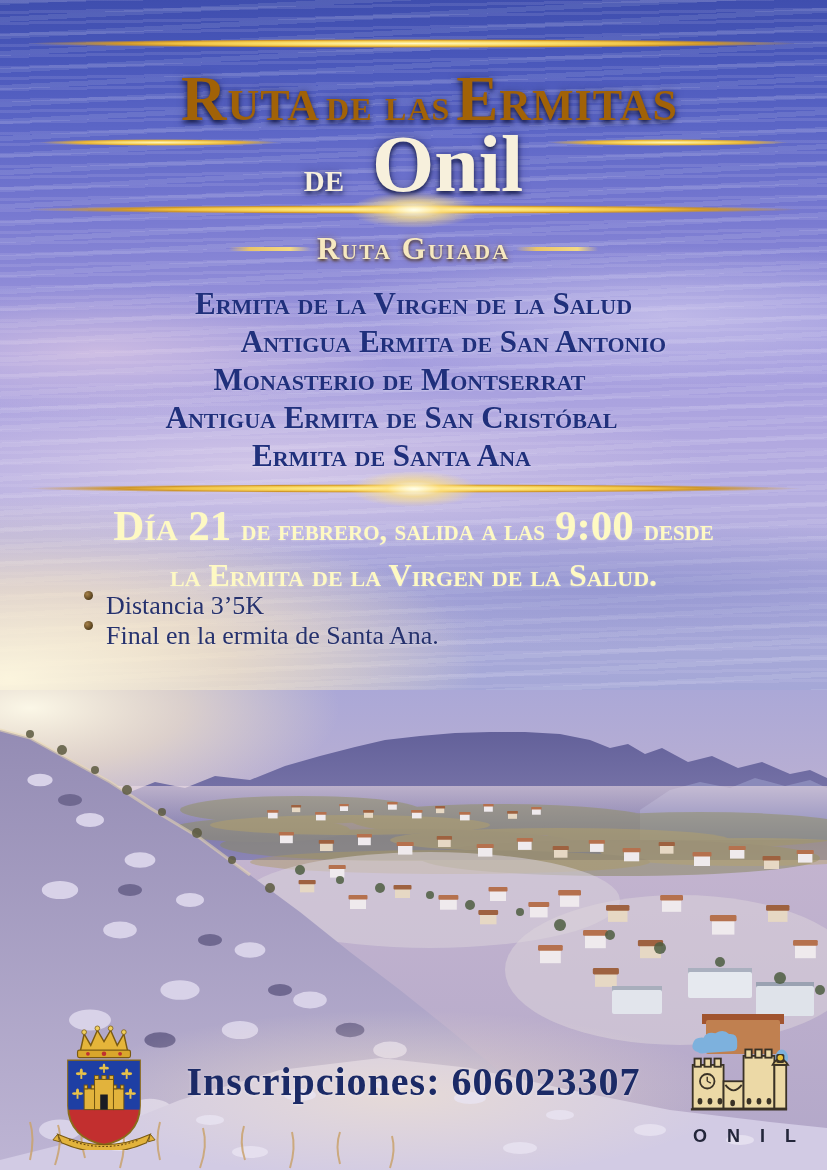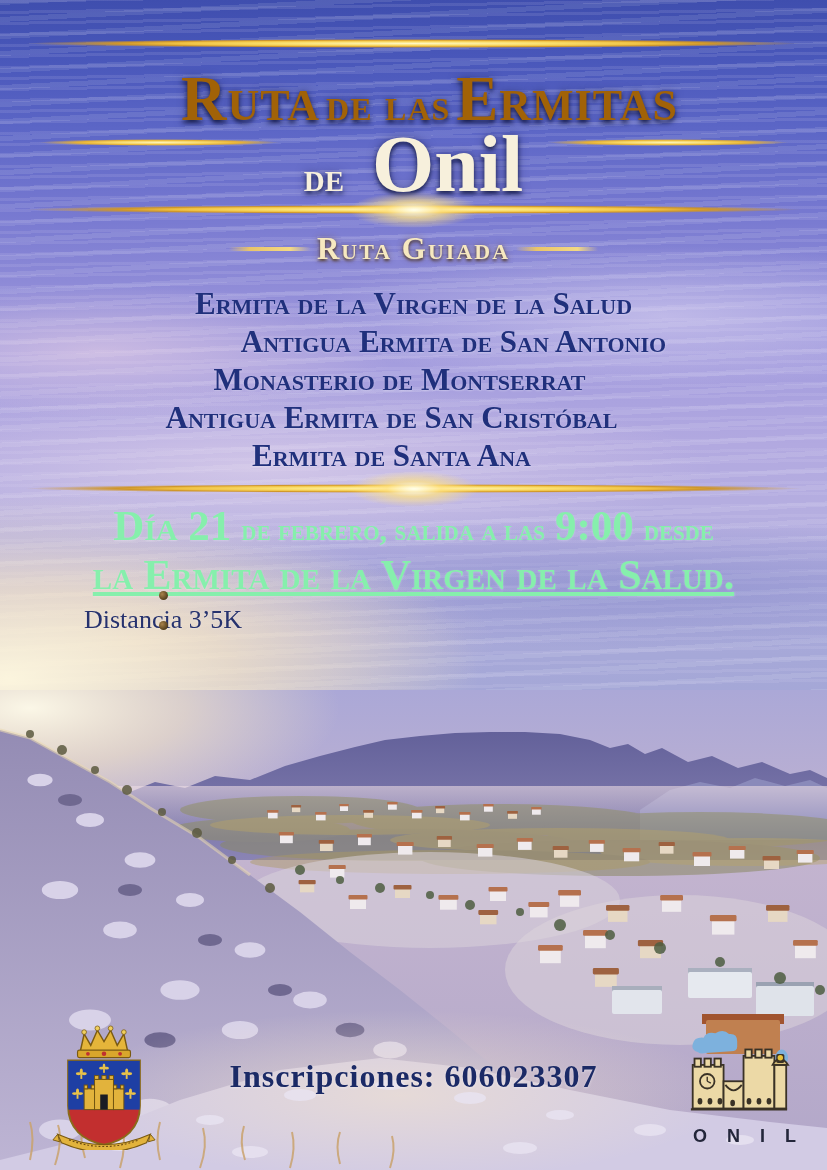--- a/index.html
+++ b/index.html
@@ -59,39 +59,39 @@
   
   .ermitas{position:absolute;top:285px;left:0;width:100%;text-align:center;
     color:#20307c;font-weight:bold;font-variant:small-caps;font-size:31px;line-height:38px;
     text-shadow:0 1px 2px rgba(255,255,255,.28);}
   .erm{display:block;}
   .e2{transform:translateX(40px);}
   .e3{transform:translateX(-14px);}
   .e4{transform:translateX(-22px);}
   .e5{transform:translateX(-22px);}
   
-  .schedule{position:absolute;top:503px;left:0;width:100%;text-align:center;color:#86efac;font-weight:bold;
+  .schedule{position:absolute;top:503px;left:0;width:100%;text-align:center;color:#fef9c3;font-weight:bold;
     font-variant:small-caps;text-shadow:0 1px 2px rgba(255,255,255,.25);}
   .sch1{line-height:46px;}
   .sb{font-size:43px;margin:0 5px;}
   .ss{font-size:30px;margin:0 5px;}
-  .sch2{font-size:42px;line-height:34px;text-decoration:underline;}
+  .sch2{font-size:32px;line-height:34px;}
   
   .details{position:absolute;top:591px;left:84px;margin:0;padding:0;list-style:none;
     color:#26326e;font-size:26px;text-shadow:0 1px 2px rgba(255,255,255,.3);}
-  .det{display:flex;align-items:center;gap:5px;height:30px;flex-direction:column;}
+  .det{display:flex;gap:13px;height:30px;}
   .dot{width:9px;height:9px;border-radius:50%;flex:0 0 auto;
     background:radial-gradient(circle at 35% 35%, #a8824a, #5a4420 65%, #2e2210);}
   
   .landscape{position:absolute;left:0;top:690px;width:827px;height:480px;display:block;}
   
   .crest{position:absolute;left:52px;top:1022px;}
   .inscription{
     position:absolute;top:1058px;left:0;width:100%;text-align:center;
-    font-size:32px;font-weight:bold;color:#1b2a66;letter-spacing:1px;
+    font-size:40px;font-weight:bold;color:#1b2a66;letter-spacing:1px;
     text-shadow:0 1px 3px rgba(255,255,255,.45);
   }
   .onil-logo{position:absolute;right:28px;top:1028px;width:120px;text-align:center;}
   .logo-text{
     font-family:"Liberation Sans", sans-serif;font-weight:bold;font-size:18px;color:#23263a;
     letter-spacing:20px;margin-top:2px;margin-left:14px;
   }
 </style>
 </head>
 <body>
@@ -344,20 +344,21 @@
     <div class="sch2">la Ermita de la Virgen de la Salud.</div>
   </div>
 
   <ul class="details">
     <li class="det">
         <span class="dot"></span>
         <span>Distancia 3’5K</span>
       </li>
     <li class="det">
         <span class="dot"></span>
+        <span>Final en la ermita de Santa Ana.</span>
       </li>
   </ul>
 
   <svg class="crest" width="104" height="128" viewBox="0 0 110 134" xmlns="http://www.w3.org/2000/svg">
     <defs>
       <clipPath id="shc">
           <path d="M17,40 H93 V88 C93,112 77,125 55,129 C33,125 17,112 17,88 Z"></path>
         </clipPath>
       <g id="fdl" fill="#e8c24a">
           <ellipse cx="0" cy="-3" rx="1.6" ry="3.4"></ellipse>

